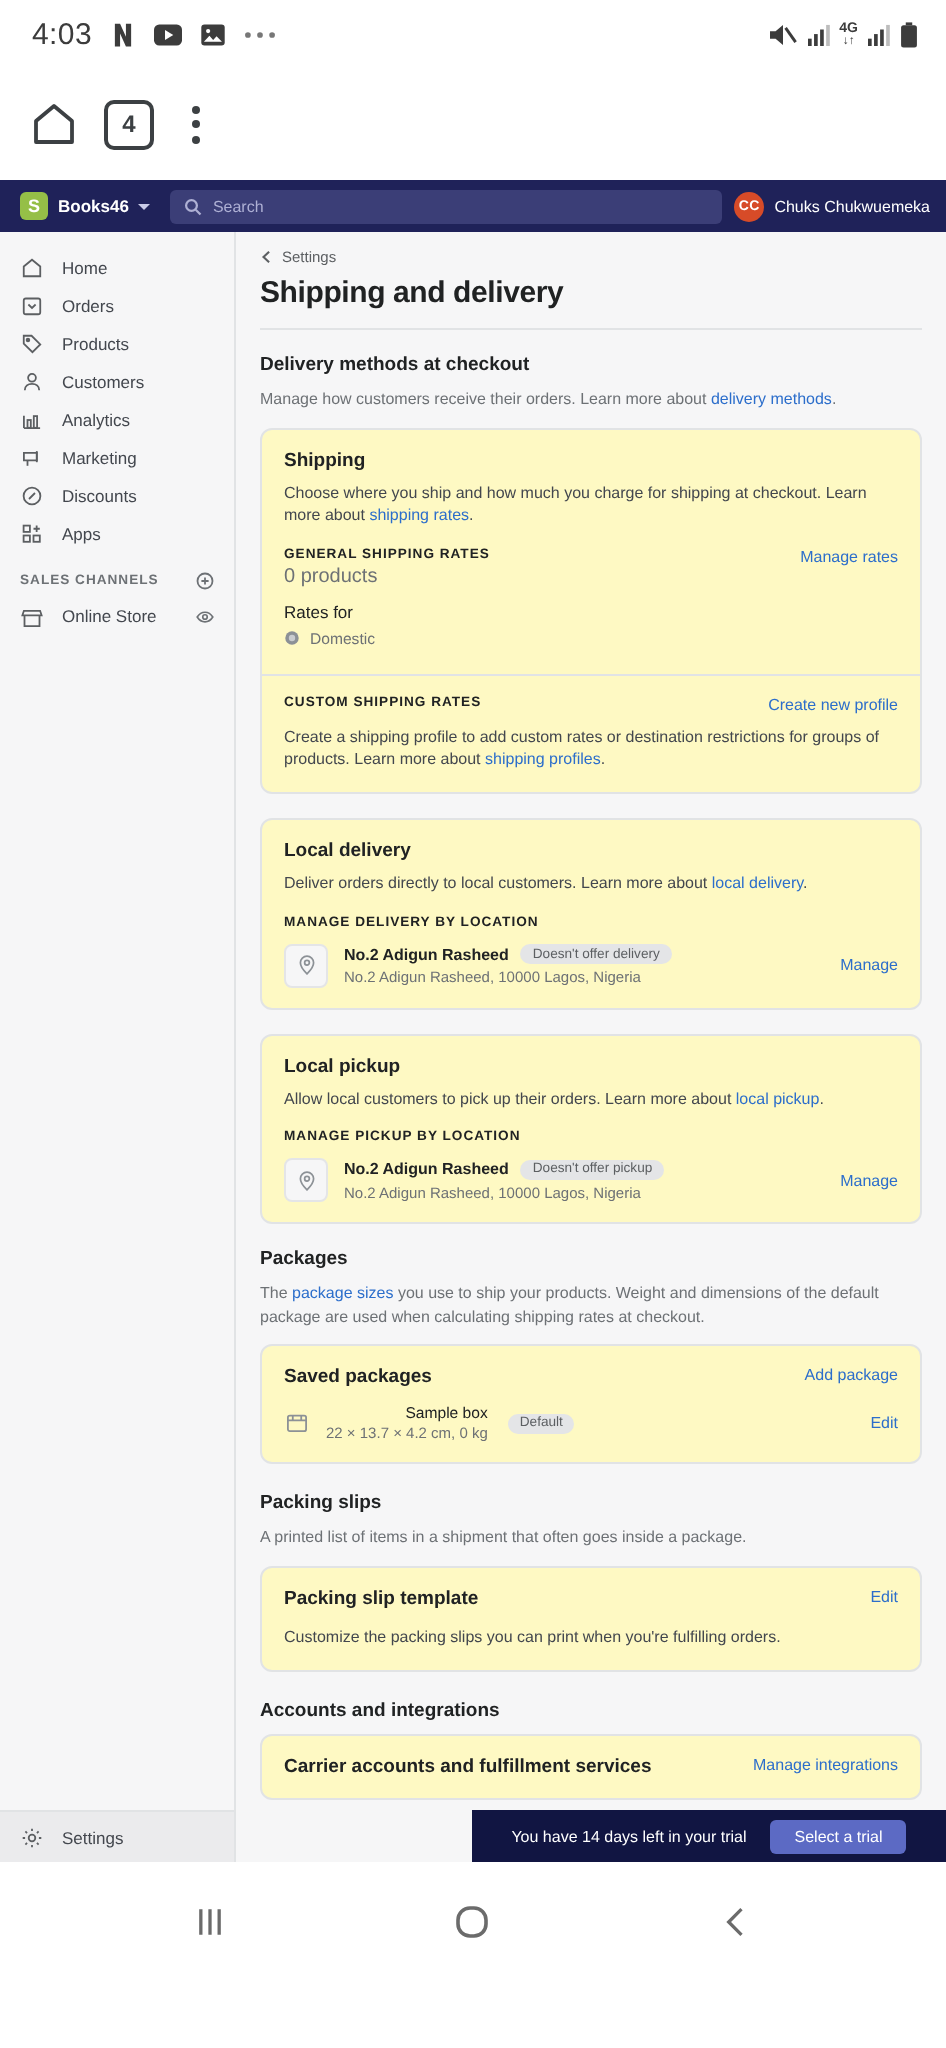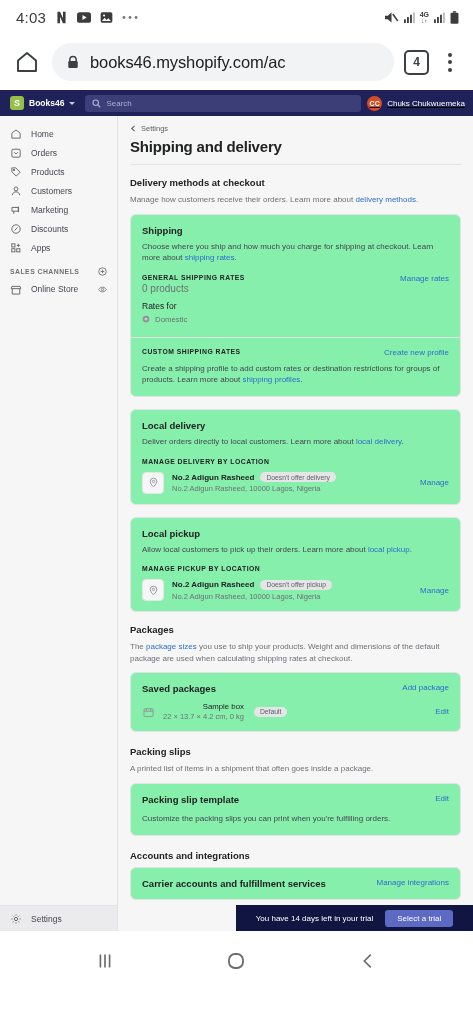--- a/index.html
+++ b/index.html
@@ -56,21 +56,21 @@
     display:flex; align-items:center; justify-content:center;
     font-size: 9px; color: #fff; font-weight: 700;
   }
   .store-name { color: #fff; font-size: 8.5px; font-weight: 600; white-space: nowrap; }
   .caret-down { width:0;height:0;border-left:3px solid transparent;border-right:3px solid transparent;border-top:3.5px solid #c9cbe8;}
   .searchbox {
     flex: 1 1 auto; height: 17px; background: #3b3e77; border-radius: 3px;
     display: flex; align-items: center; gap: 5px; padding: 0 7px;
   }
   .searchbox .ph { color: #aeb0d4; font-size: 8px; }
-  .user-chip { display: flex; align-items: center; gap: 5px; padding-right: 2px; text-decoration: underline; }
+  .user-chip { display: flex; align-items: center; gap: 5px; padding-right: 2px; }
   .avatar {
     width: 15px; height: 15px; border-radius: 50%; background: #d74b28;
     color: #fff; font-size: 7px; font-weight: 700;
     display: flex; align-items: center; justify-content: center; letter-spacing: .2px;
   }
   .user-name { color: #fff; font-size: 8px; white-space: nowrap; }
 
   
   .admin-body { display: flex; height: 815px; }
 
@@ -102,21 +102,21 @@
   .breadcrumb { display: flex; align-items: center; gap: 4px; margin-bottom: 5px; }
   .breadcrumb .txt { font-size: 7.5px; color: #5c5f62; }
   .page-title { font-size: 15px; font-weight: 700; color: #202223; letter-spacing: -.2px; }
   .title-rule { height: 1px; background: #e1e3e5; margin: 9px 0 12px 0; }
 
   .section-title { font-size: 9.5px; font-weight: 700; color: #202223; margin-bottom: 6px; }
   .section-desc { font-size: 8px; color: #6d7175; line-height: 1.45; margin-bottom: 8px; }
   .lnk { color: #2c6ecb; }
 
   .card {
-    background: #86efac; border-radius: 6px; border: 1px solid #e1e3e5;
+    background: #fef9c3; border-radius: 6px; border: 1px solid #e1e3e5;
     box-shadow: 0 0 0 0 rgba(0,0,0,0); margin-bottom: 12px;
   }
   .card-pad { padding: 10px 11px; }
   .card-h { font-size: 9.5px; font-weight: 700; color: #202223; margin-bottom: 5px; }
   .card-sub { font-size: 8px; color: #43474e; line-height: 1.45; }
   .divider { height: 1px; background: #e1e3e5; }
 
   .sub-label { font-size: 6.8px; font-weight: 700; color: #202223; letter-spacing: .5px; }
   .row-between { display: flex; align-items: flex-start; justify-content: space-between; gap: 8px; }
   .mini-link { font-size: 8px; color: #2c6ecb; white-space: nowrap; }
@@ -234,29 +234,20 @@
       </span>
     </div>
   </div>
 
   <div class="omnibox-row">
     <span class="home-btn">
       <svg width="24" height="24" viewBox="0 0 24 24" fill="none" stroke="#3c4043" stroke-width="1.9" stroke-linejoin="round">
           <path d="M3 10.5L12 3l9 7.5V21H3z"></path>
         </svg>
     </span>
-    <div class="urlbar">
-      <span style="display:flex;">
-        <svg width="14" height="14" viewBox="0 0 16 16">
-            <path d="M4.4 7V5.2a3.6 3.6 0 017.2 0V7" stroke="#3c4043" stroke-width="1.7" fill="none"></path>
-            <rect x="2.6" y="6.8" width="10.8" height="8" rx="1.4" fill="#3c4043"></rect>
-          </svg>
-      </span>
-      <span class="url-text">books46.myshopify.com/ac</span>
-    </div>
     <div class="tabcount">4</div>
     <div class="menu-dots">
         <i></i>
         <i></i>
         <i></i>
       </div>
   </div>
 
   <div class="topbar">
     <div class="store-chip">
@@ -315,20 +306,30 @@
       <div class="nav-item">
         <span class="nav-icon">
           <svg width="12" height="12" viewBox="0 0 16 16" fill="none" stroke="#5c5f62" stroke-width="1.2">
               <circle cx="8" cy="5.2" r="2.6"></circle>
               <path d="M3.2 13.5c0-2.7 2.1-4.3 4.8-4.3s4.8 1.6 4.8 4.3"></path>
             </svg>
         </span>
         <span class="label">Customers</span>
       </div>
 
+      <div class="nav-item">
+        <span class="nav-icon">
+          <svg width="12" height="12" viewBox="0 0 16 16" fill="none" stroke="#5c5f62" stroke-width="1.2">
+              <path d="M2.6 13.4V5.2M2.6 13.4h10.8"></path>
+              <rect x="5" y="8" width="2.2" height="5.2"></rect>
+              <rect x="9.2" y="5.4" width="2.2" height="7.8"></rect>
+            </svg>
+        </span>
+        <span class="label">Analytics</span>
+      </div>
 
       <div class="nav-item">
         <span class="nav-icon">
           <svg width="12" height="12" viewBox="0 0 16 16" fill="none" stroke="#5c5f62" stroke-width="1.2">
               <path d="M2.6 4.6h8.6v5H2.6z"></path>
               <path d="M5 9.6v3.6"></path>
               <path d="M11.2 3.4v7.4"></path>
             </svg>
         </span>
         <span class="label">Marketing</span>

